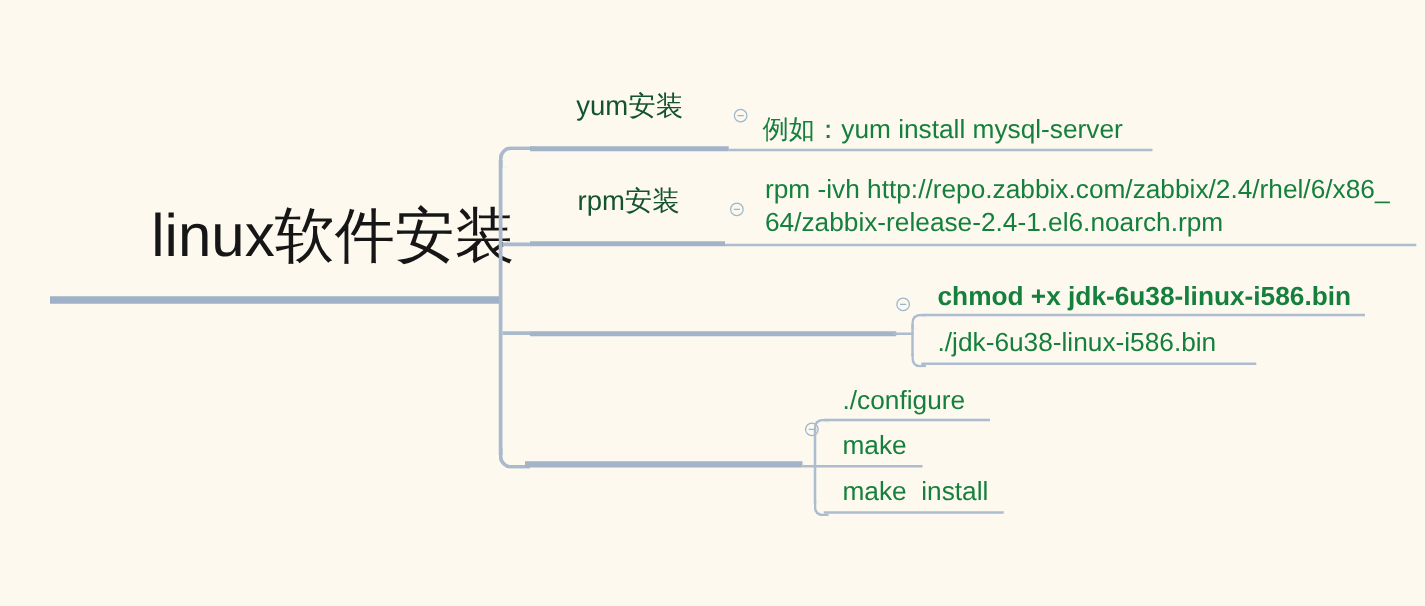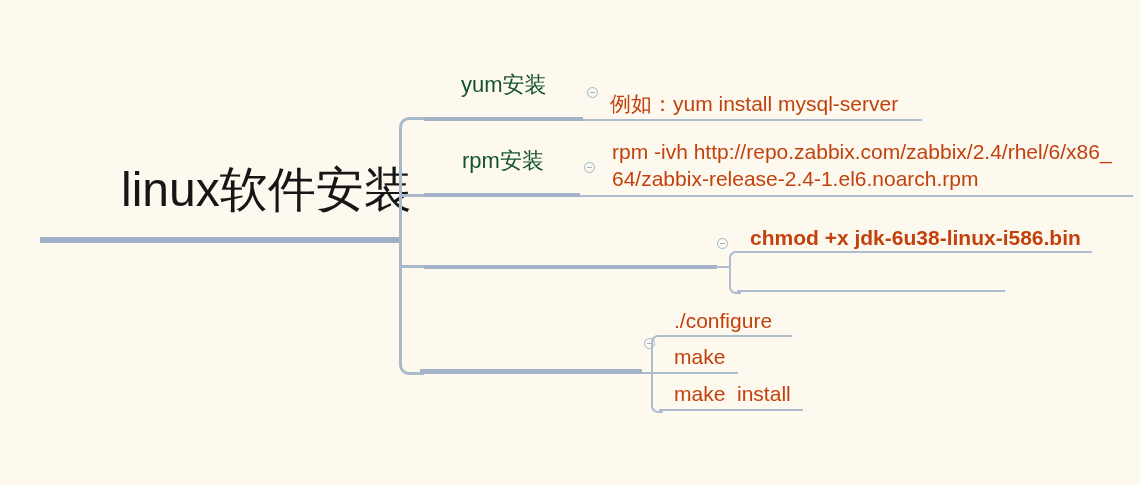--- a/index.html
+++ b/index.html
@@ -25,21 +25,21 @@
   .branch-label {
     font-size: 22px;
     line-height: 1.2;
     color: #14532d;
     white-space: pre;
     margin-left: 19px;
   }
   .child-label {
     font-size: 21px;
     line-height: 27px;
-    color: #c2410c;
+    color: #15803d;
     white-space: pre-wrap;
   }
   .wrap-url { word-break: break-all; }
 
   
   .line { background: #a3b4c9; }
   .line-root { background: #9fb1c7; }
   .line-thin { background: #adbdcf; }
 
   
@@ -98,20 +98,21 @@
   <div class="abs collapse" style="left:717px; top:238px;">
       <div class="minus"></div>
     </div>
   <div class="abs line" style="left:424px; top:265px; width:293px; height:4px;"></div>
   <div class="abs line-thin" style="left:715px; top:266px; width:16px; height:2px;"></div>
   <div class="abs corner corner-thin corner-tl2" style="left:729px; top:251px; width:10px; height:10px;"></div>
   <div class="abs line-thin" style="left:729px; top:259px; width:2px; height:26px;"></div>
   <div class="abs corner corner-thin corner-bl2" style="left:729px; top:283px; width:10px; height:9px;"></div>
   <div class="abs child-label" style="left:750px; top:224px;font-weight:bold;">chmod +x jdk-6u38-linux-i586.bin</div>
   <div class="abs line-thin" style="left:737px; top:251px; width:355px; height:2px;"></div>
+  <div class="abs child-label" style="left:750px; top:261px;">./jdk-6u38-linux-i586.bin</div>
   <div class="abs line-thin" style="left:737px; top:290px; width:268px; height:2px;"></div>
 
   <div class="abs collapse" style="left:644px; top:338px;">
       <div class="minus"></div>
     </div>
   <div class="abs line" style="left:420px; top:369px; width:222px; height:5px;"></div>
   <div class="abs corner corner-thin corner-tl2" style="left:651px; top:335px; width:10px; height:10px;"></div>
   <div class="abs line-thin" style="left:651px; top:343px; width:2px; height:60px;"></div>
   <div class="abs corner corner-thin corner-bl2" style="left:651px; top:401px; width:10px; height:10px;"></div>
   <div class="abs child-label" style="left:674px; top:307px;">./configure</div>

